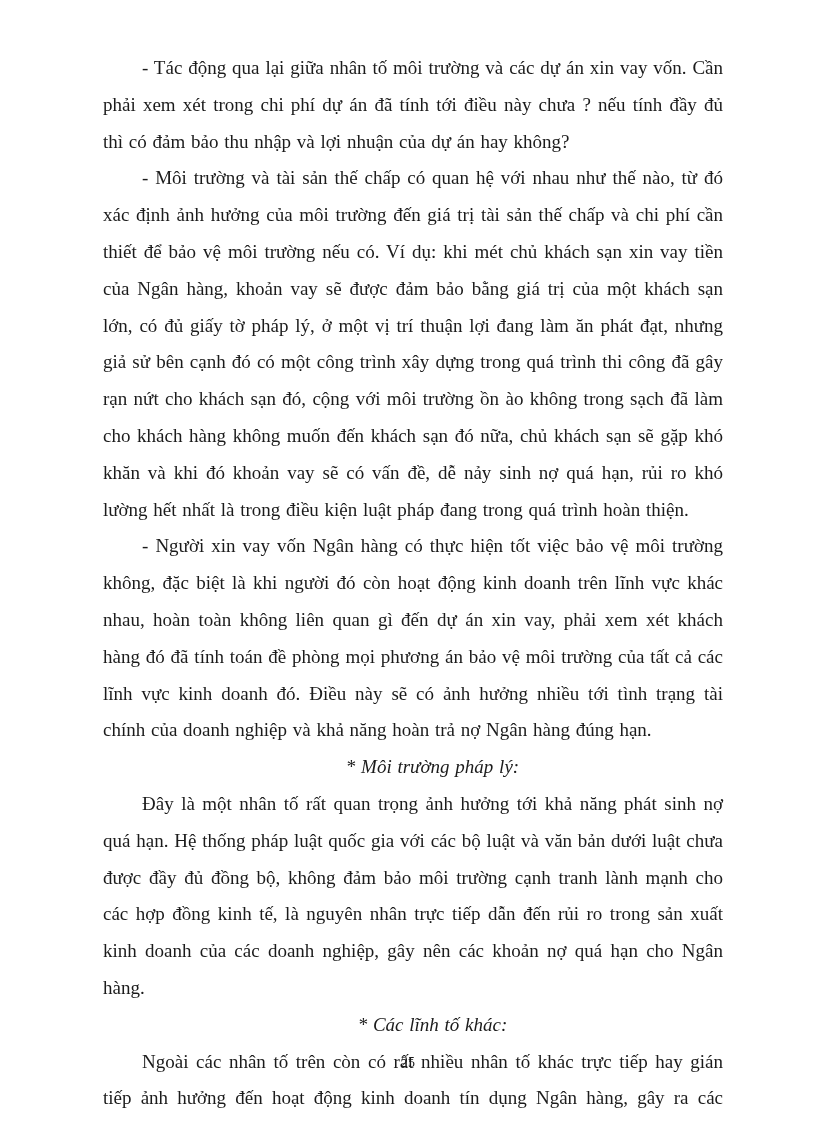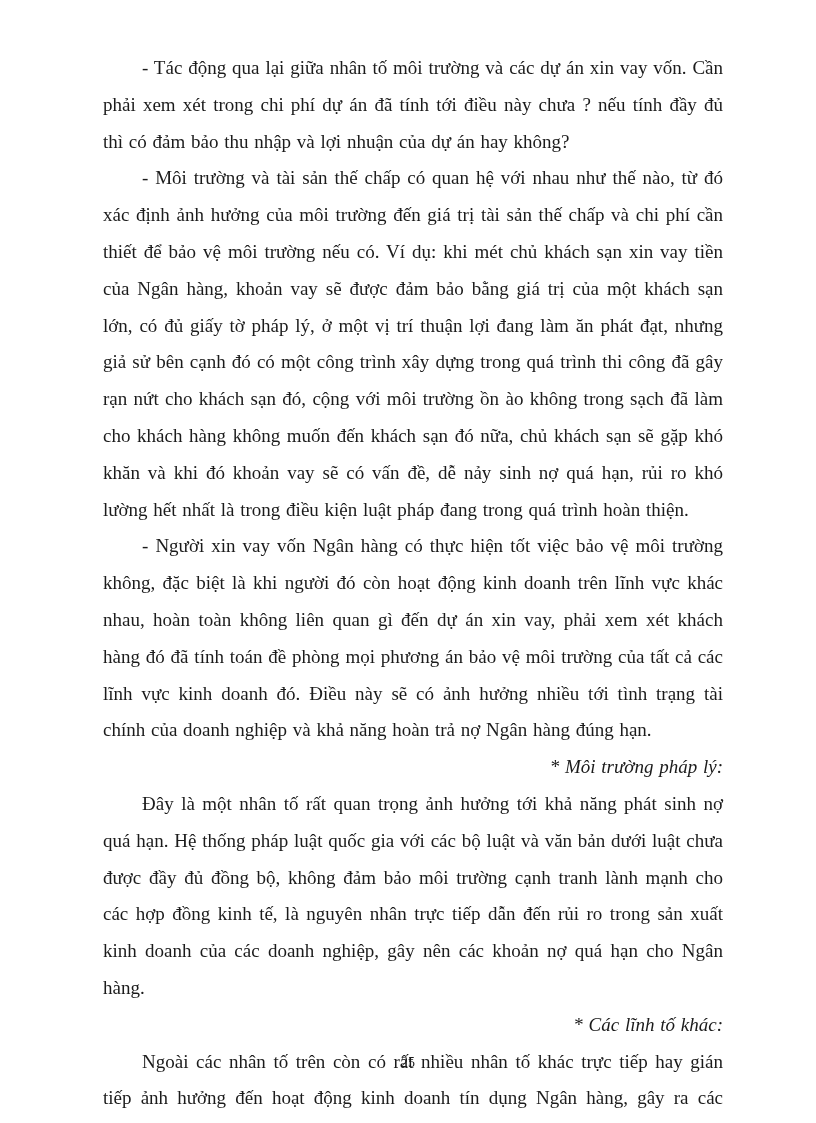--- a/index.html
+++ b/index.html
@@ -25,21 +25,21 @@
   .content p {
     margin: 0;
     font-size: 19px;
     line-height: 36.8px;
     text-align: justify;
     text-indent: 39px;
     word-spacing: 1px;
   }
   .content p.heading {
     font-style: italic;
-    text-align: right;
+    text-align: center;
   }
   .page-number {
     position: absolute;
     left: 0;
     top: 1055px;
     width: 816px;
     text-align: center;
     font-size: 14px;
     color: #1b1b1b;
   }

